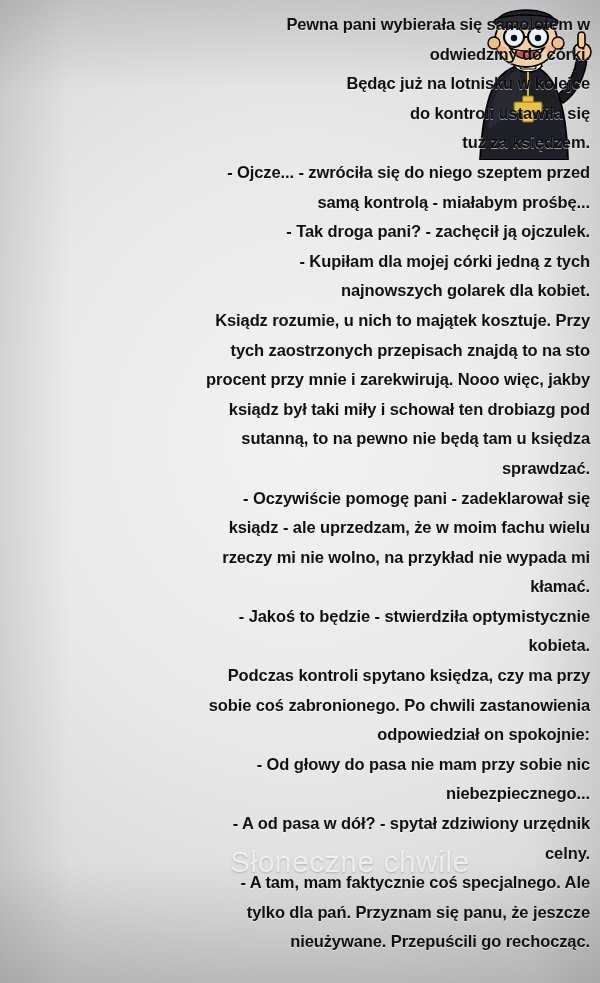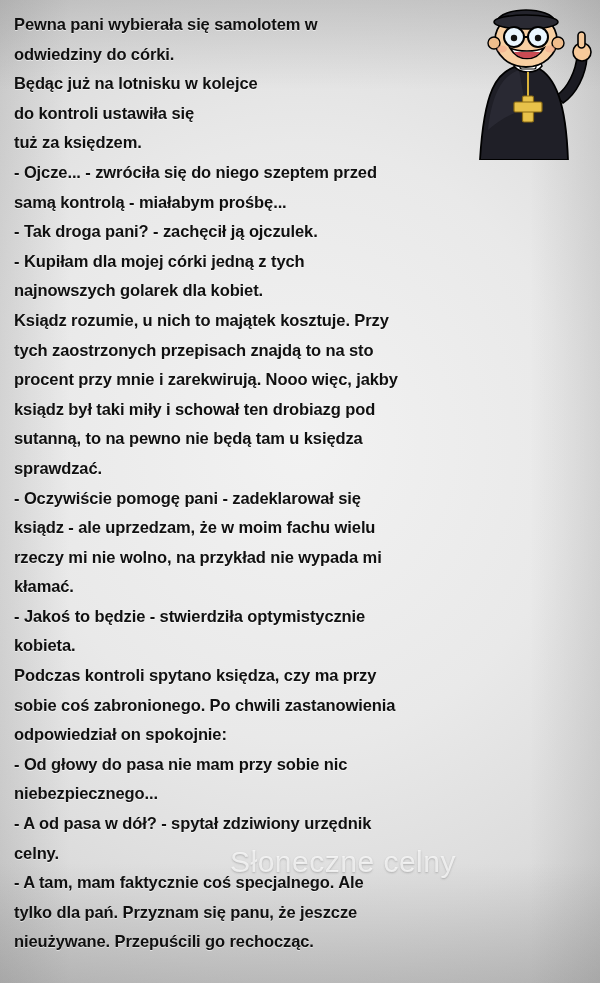--- a/index.html
+++ b/index.html
@@ -9,20 +9,21 @@
   }
   #page {
     position: relative;
     width: 600px;
     height: 983px;
     overflow: hidden;
     
     background:
       radial-gradient(ellipse 120% 80% at 50% 45%, #f2f2f2 0%, #e9e9e9 38%, #dcdcdc 62%, #c9c9c9 82%, #b9b9b9 100%);
     font-family: "Liberation Sans", sans-serif;
+    text-align: right;
   }
   
   #vignette {
     position: absolute;
     inset: 0;
     pointer-events: none;
     background:
       linear-gradient(to bottom, rgba(120,120,120,0.25) 0px, rgba(120,120,120,0.0) 90px),
       linear-gradient(to top, rgba(120,120,120,0.30) 0px, rgba(120,120,120,0.0) 120px),
       linear-gradient(to right, rgba(120,120,120,0.18) 0px, rgba(120,120,120,0.0) 70px),
@@ -145,16 +146,16 @@
 sobie coś zabronionego. Po chwili zastanowienia
 odpowiedział on spokojnie:
 - Od głowy do pasa nie mam przy sobie nic
 niebezpiecznego...
 - A od pasa w dół? - spytał zdziwiony urzędnik
 celny.
 - A tam, mam faktycznie coś specjalnego. Ale
 tylko dla pań. Przyznam się panu, że jeszcze
 nieużywane. Przepuścili go rechocząc.</div>
 
-  <div id="watermark">Słoneczne celny</div>
+  <div id="watermark">Słoneczne chwile</div>
 
   <div id="vignette"></div>
 </div>
 
 </body></html>

